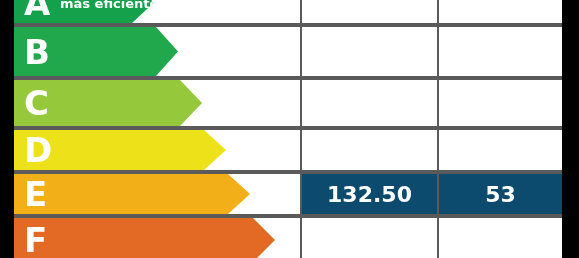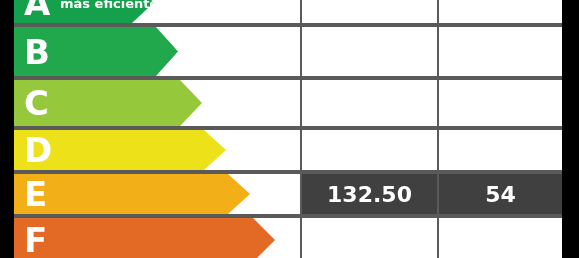--- a/index.html
+++ b/index.html
@@ -98,21 +98,21 @@
     top: 0;
     bottom: 0;
     display: flex;
     align-items: center;
     justify-content: center;
     color: #ffffff;
     font-weight: bold;
     font-size: 22px;
     font-family: "DejaVu Sans", sans-serif;
   }
-  .cell.black { background: #404040; }
+  .cell.black { background: #0c4a6e; }
   .cell.col1 { left: 288px; width: 135px; }
   .cell.col2 { left: 425px; width: 123px; }
 
   .row-a  { top: -20px;  height: 45px;  }
   .row-b  { top:  25px;  height: 53px;  }
   .row-c  { top:  78px;  height: 50px;  }
   .row-d  { top: 128px;  height: 44px;  }
   .row-e  { top: 172px;  height: 44px;  }
   .row-f  { top: 216px;  height: 48px;  }
 </style>
@@ -176,21 +176,21 @@
 
     <div class="row row-e">
       <svg class="band" width="236" height="40" viewBox="0 0 236 40" preserveAspectRatio="none" style="left:0;top:0;height:100%;width:236px;">
         <polygon points="0,0 214,0 236,20 214,40 0,40" fill="#F2AF18"></polygon>
       </svg>
       <span class="letter">E</span>
       <span class="subtext"></span>
       <div class="vline c1"></div>
       <div class="vline c2"></div>
       <div class="cell col1 black">132.50</div>
-      <div class="cell col2 black">54</div>
+      <div class="cell col2 black">53</div>
     </div>
 
     <div class="row row-f">
       <svg class="band" width="261" height="44" viewBox="0 0 261 44" preserveAspectRatio="none" style="left:0;top:0;height:100%;width:261px;">
         <polygon points="0,0 239,0 261,22 239,44 0,44" fill="#E26A24"></polygon>
       </svg>
       <span class="letter">F</span>
       <span class="subtext"></span>
       <div class="vline c1"></div>
       <div class="vline c2"></div>

